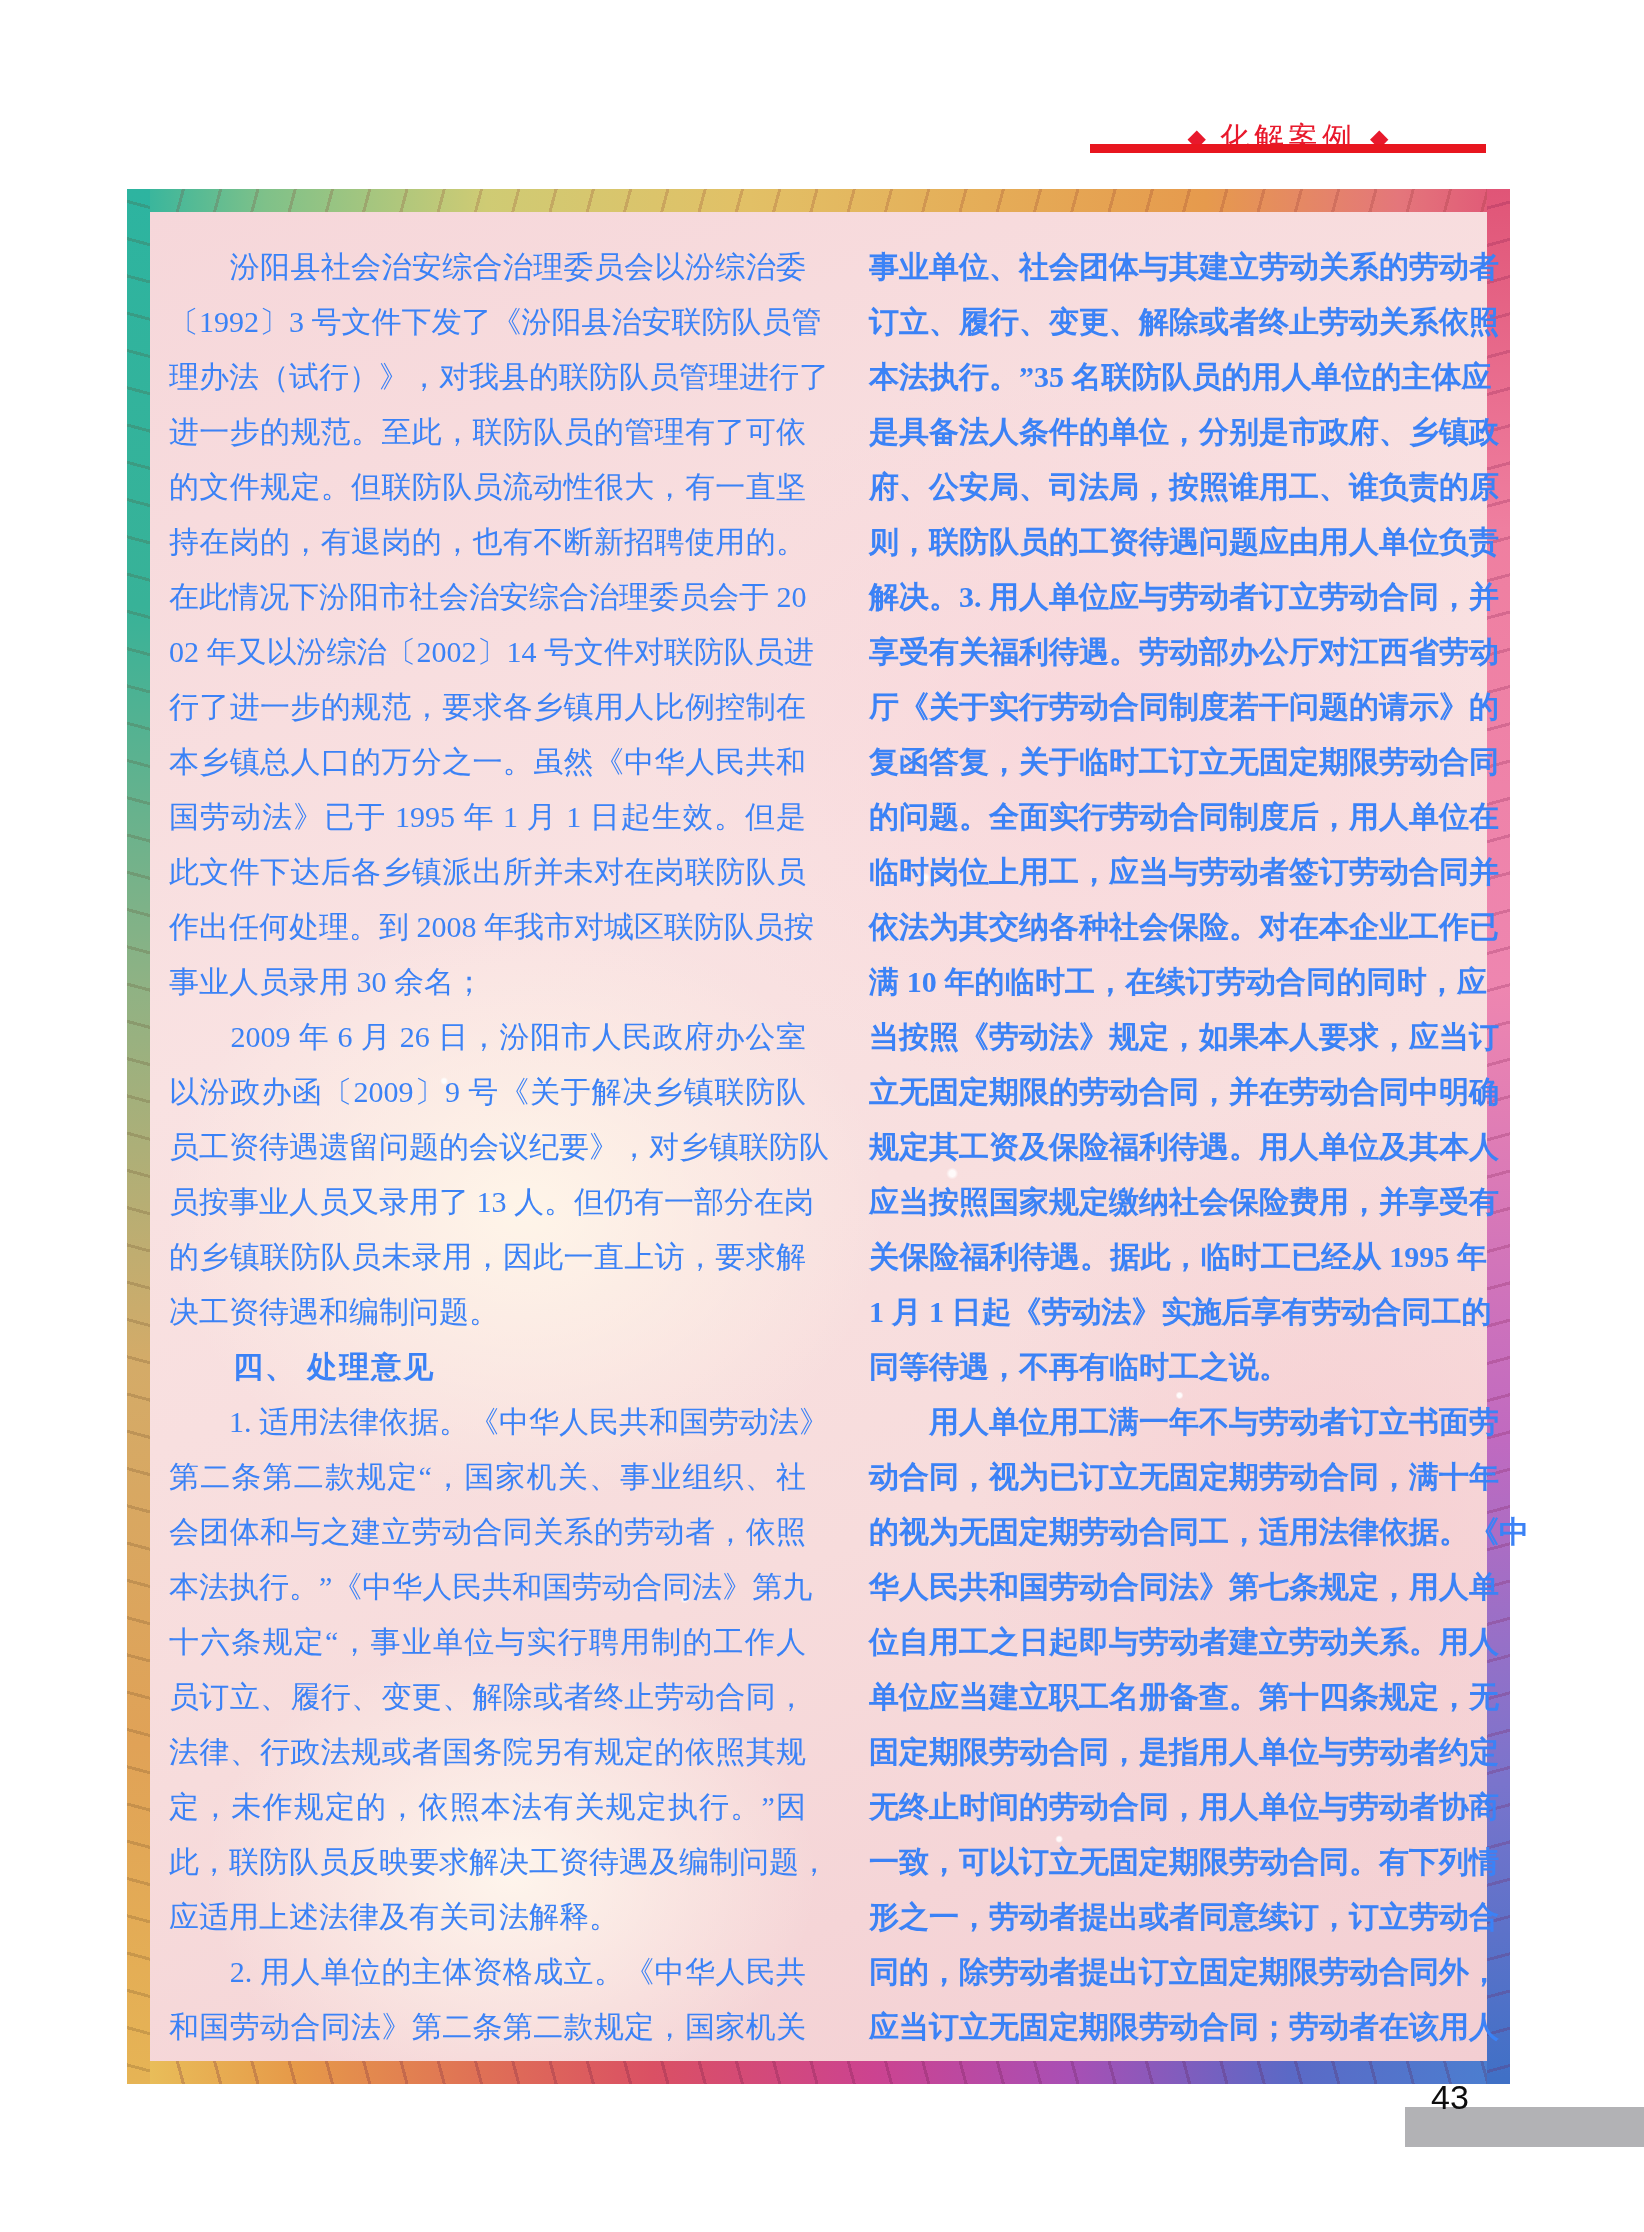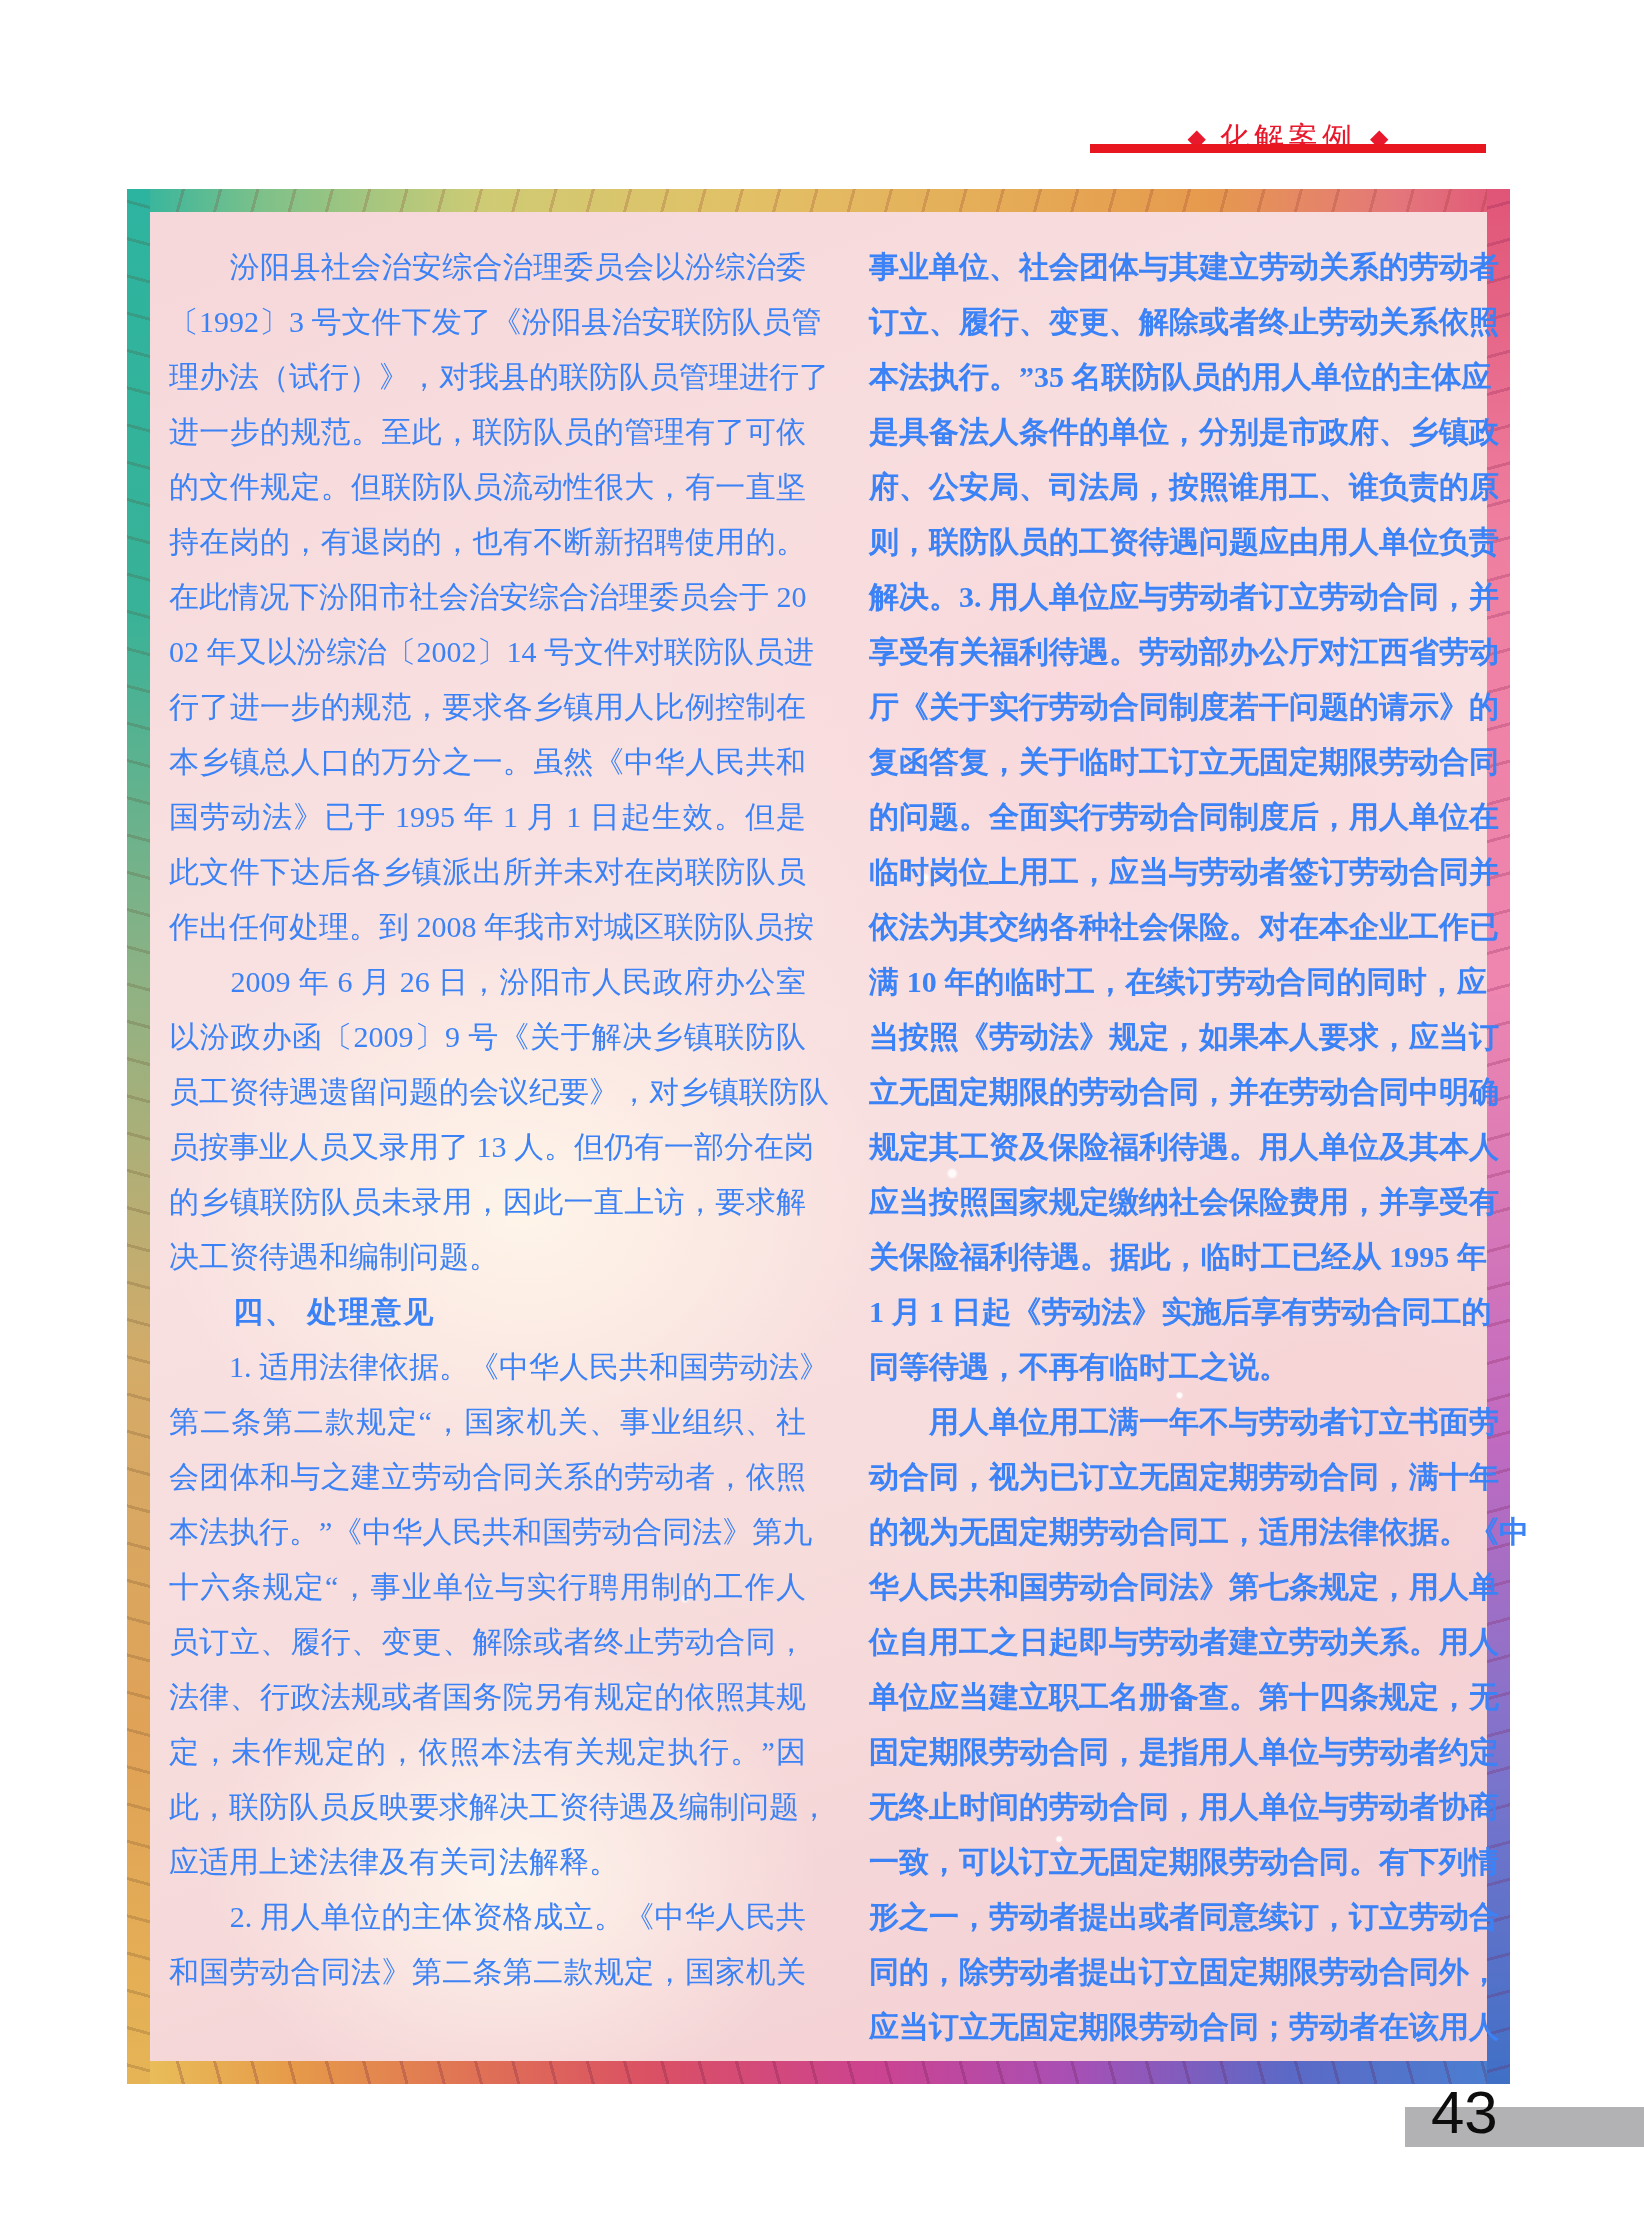--- a/index.html
+++ b/index.html
@@ -75,21 +75,21 @@
   .line.short{text-align:left;text-align-last:auto;white-space:normal;}
   .line.heading{
     font-weight:bold;
     font-family:Liberation Sans, sans-serif;
     letter-spacing:2px;
   }
   
   .pn-bar{position:absolute;left:1405px;top:2107px;width:240px;height:40px;background:#b2b2b5;}
   .pn{
     position:absolute;left:1431px;top:2078px;
-    font-size:60px;color:#0d0d0d;
+    font-size:34px;color:#0d0d0d;
     font-family:"Liberation Sans","DejaVu Sans",sans-serif;
   }
 </style>
 </head>
 <body>
 
 <div class="page">
 
   <div class="hdr"><span class="dia">◆</span><span>化解案例</span><span class="dia">◆</span></div>
   <div class="hdr-rule"></div>
@@ -109,20 +109,21 @@
       <div class="line">进一步的规范。至此，联防队员的管理有了可依</div>
       <div class="line">的文件规定。但联防队员流动性很大，有一直坚</div>
       <div class="line">持在岗的，有退岗的，也有不断新招聘使用的。</div>
       <div class="line">在此情况下汾阳市社会治安综合治理委员会于 20</div>
       <div class="line">02 年又以汾综治〔2002〕14 号文件对联防队员进</div>
       <div class="line">行了进一步的规范，要求各乡镇用人比例控制在</div>
       <div class="line">本乡镇总人口的万分之一。虽然《中华人民共和</div>
       <div class="line">国劳动法》已于 1995 年 1 月  1 日起生效。但是</div>
       <div class="line">此文件下达后各乡镇派出所并未对在岗联防队员</div>
       <div class="line">作出任何处理。到 2008 年我市对城区联防队员按</div>
+      <div class="line short">事业人员录用 30 余名；</div>
       <div class="line">　　2009 年 6 月 26 日，汾阳市人民政府办公室</div>
       <div class="line">以汾政办函〔2009〕9 号《关于解决乡镇联防队</div>
       <div class="line">员工资待遇遗留问题的会议纪要》，对乡镇联防队</div>
       <div class="line">员按事业人员又录用了 13 人。但仍有一部分在岗</div>
       <div class="line">的乡镇联防队员未录用，因此一直上访，要求解</div>
       <div class="line short">决工资待遇和编制问题。</div>
       <div class="line short heading">　　四、 处理意见</div>
       <div class="line">　　1. 适用法律依据。《中华人民共和国劳动法》</div>
       <div class="line">第二条第二款规定“，国家机关、事业组织、社</div>
       <div class="line">会团体和与之建立劳动合同关系的劳动者，依照</div>

